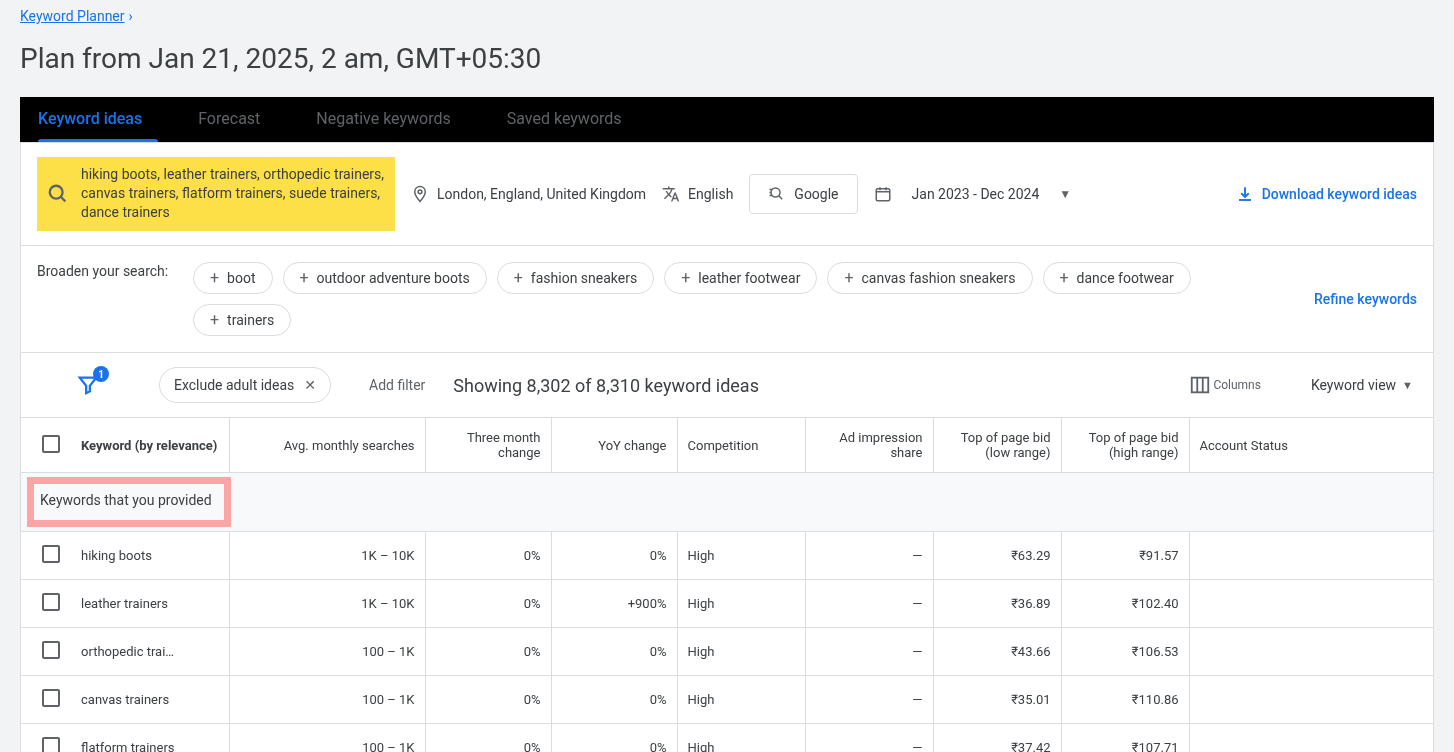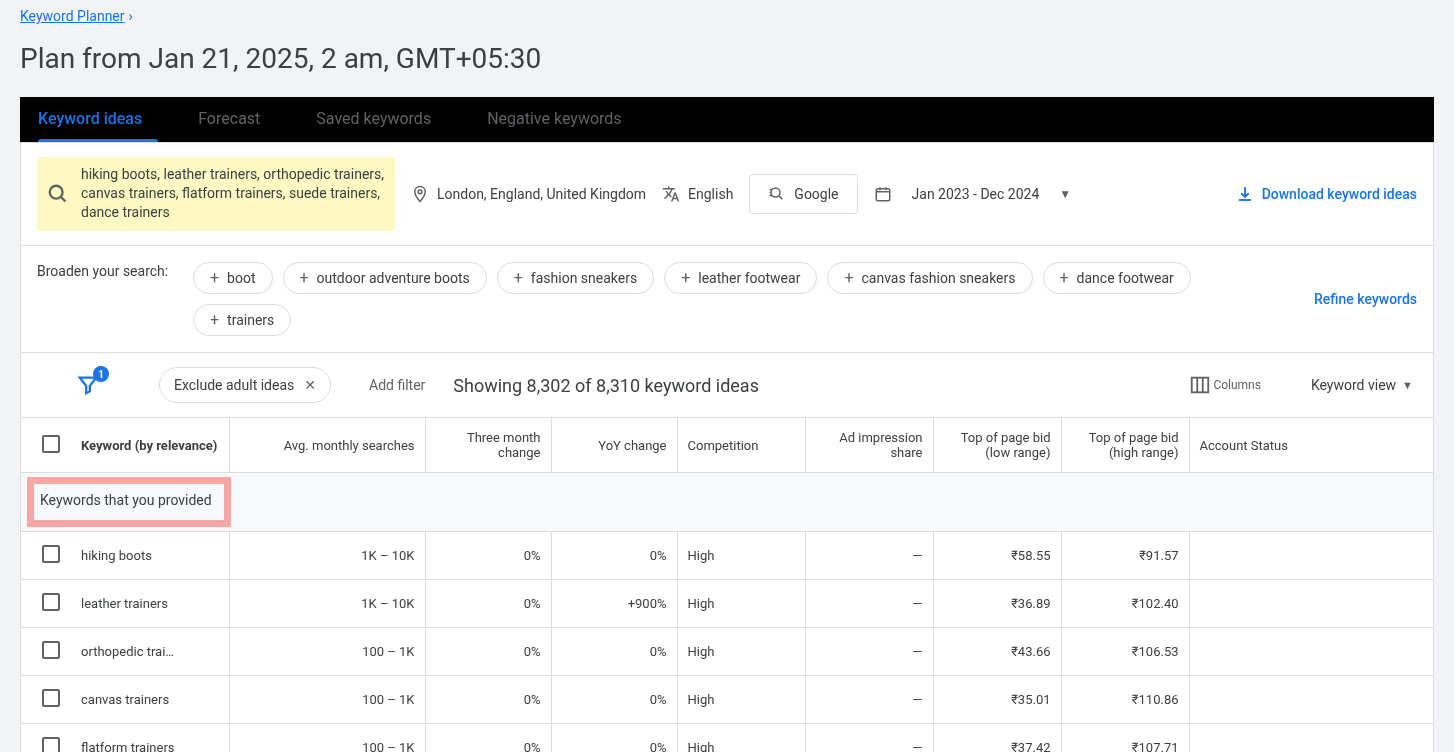--- a/index.html
+++ b/index.html
@@ -31,21 +31,21 @@
     height: 3px; background: #1a73e8; border-radius: 3px 3px 0 0;
   }
 
   .panel { background: #fff; border: 1px solid #dadce0; border-top: none; }
 
   .filters-row {
     display: flex; align-items: center; padding: 14px 16px; gap: 16px;
     border-bottom: 1px solid #dadce0;
   }
   .search-box {
-    display: flex; align-items: center; background: #fef9c3;
+    display: flex; align-items: center; background: #fde047;
     padding: 8px 10px; width: 358px; gap: 12px;
   }
   .search-box .icon { font-size: 22px; color: #5f6368; flex: none; }
   .search-box .text { font-size: 14px; color: #3c4043; line-height: 1.35; height: 58px; overflow: hidden; }
 
   .filter-item { display: flex; align-items: center; gap: 8px; color: #3c4043; font-size: 14px; }
   .filter-item .icon { font-size: 18px; color: #5f6368; }
 
   .network-chip {
     border: 1px solid #dadce0; border-radius: 4px; padding: 10px 18px;
@@ -149,22 +149,22 @@
   <div class="breadcrumb">
     <a href="#">Keyword Planner</a>
     <span class="chevron">›</span>
   </div>
 
   <h1 class="page-title">Plan from Jan 21, 2025, 2 am, GMT+05:30</h1>
 
   <div class="tabs">
     <div class="tab active">Keyword ideas</div>
     <div class="tab">Forecast</div>
+    <div class="tab">Negative keywords</div>
     <div class="tab">Saved keywords</div>
-    <div class="tab">Negative keywords</div>
   </div>
 
   <div class="panel">
 
     <div class="filters-row">
       <div class="search-box">
         <span class="icon">
           <svg width="22" height="22" viewBox="0 0 24 24" fill="none" stroke="#5f6368" stroke-width="2.5">
               <circle cx="10" cy="10" r="7"></circle>
               <line x1="20" y1="20" x2="15" y2="15"></line>
@@ -329,21 +329,21 @@
             </td>
           </tr>
         <tr>
     <td class="checkbox-cell"><span class="checkbox"></span></td>
     <td>hiking boots</td>
     <td class="num">1K – 10K</td>
     <td class="num">0%</td>
     <td class="num">0%</td>
     <td>High</td>
     <td class="num">—</td>
-    <td class="num">₹58.55</td>
+    <td class="num">₹63.29</td>
     <td class="num">₹91.57</td>
     <td class="no-right-border"></td>
   </tr>
             <tr>
     <td class="checkbox-cell"><span class="checkbox"></span></td>
     <td>leather trainers</td>
     <td class="num">1K – 10K</td>
     <td class="num">0%</td>
     <td class="num">+900%</td>
     <td>High</td>

